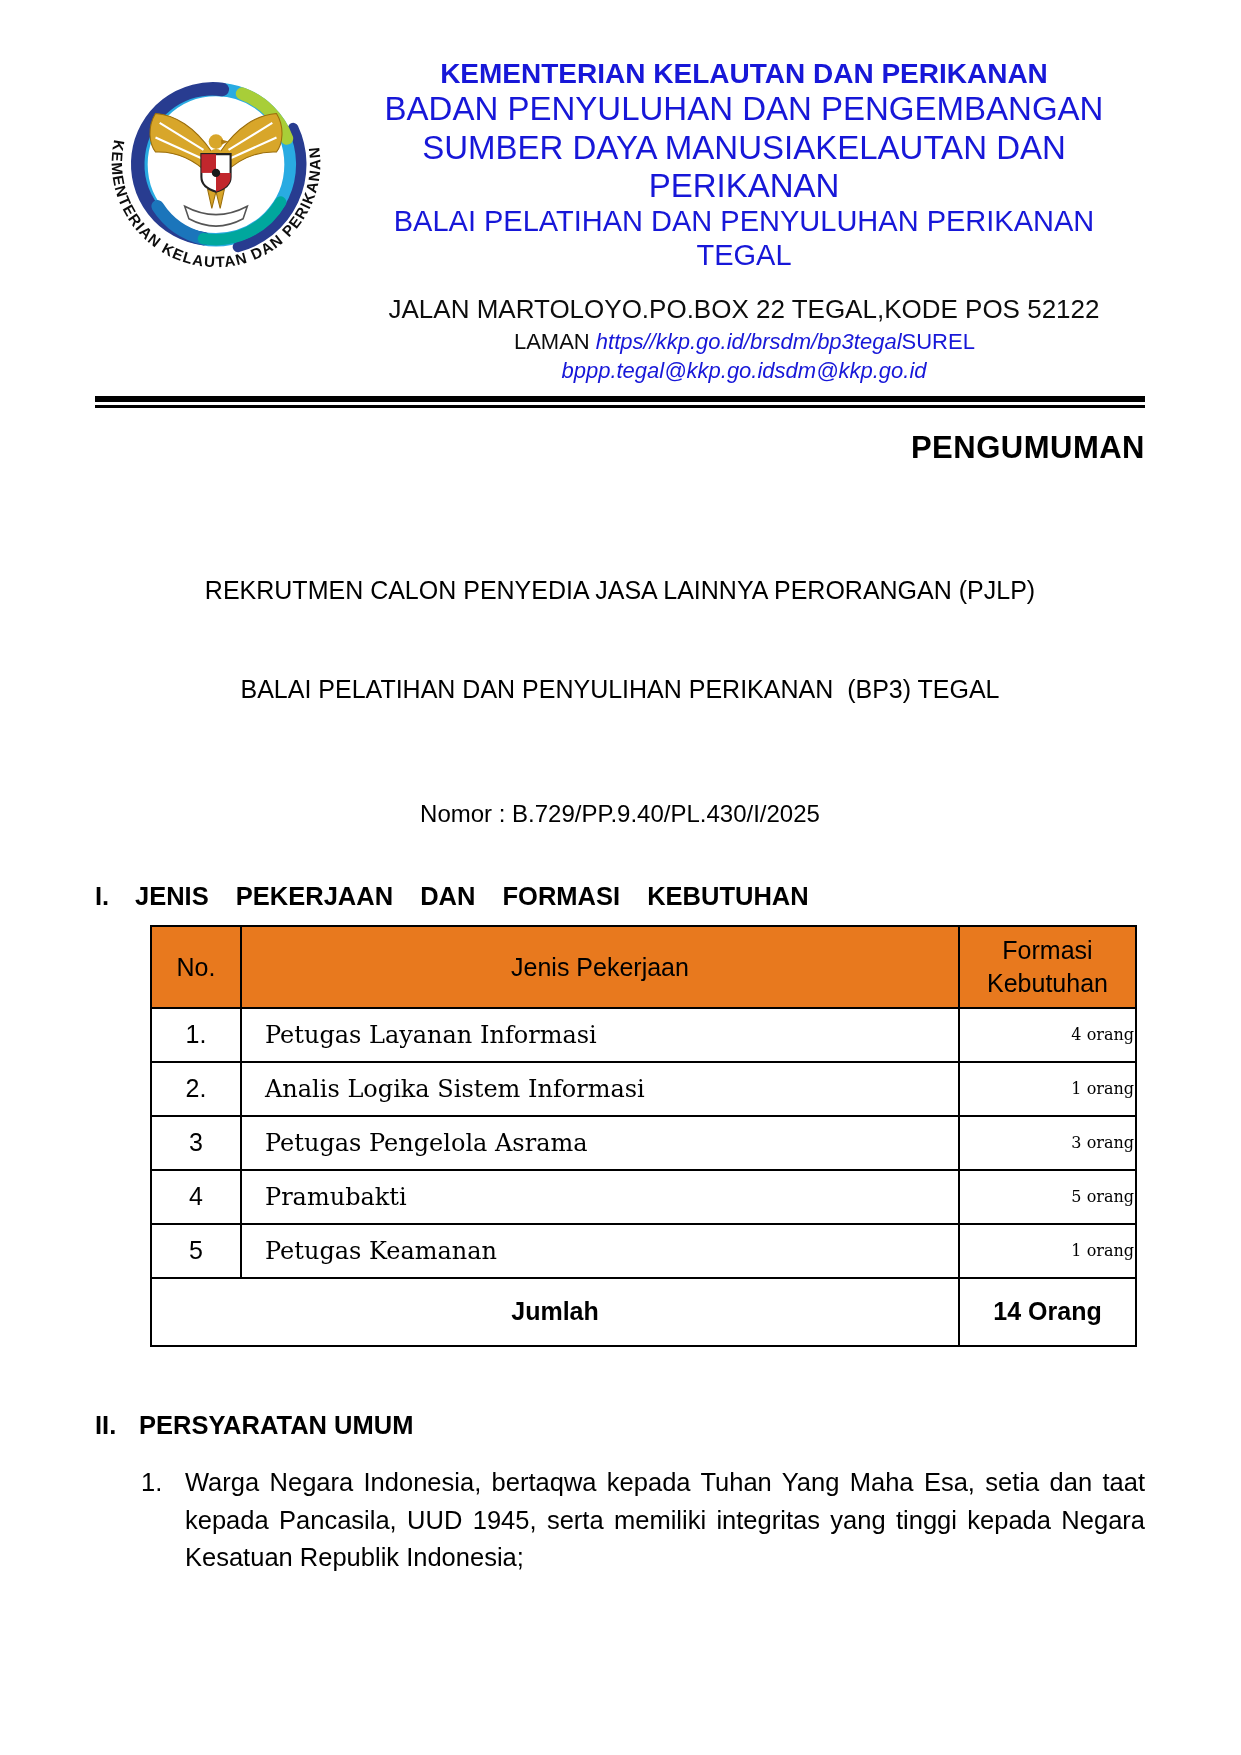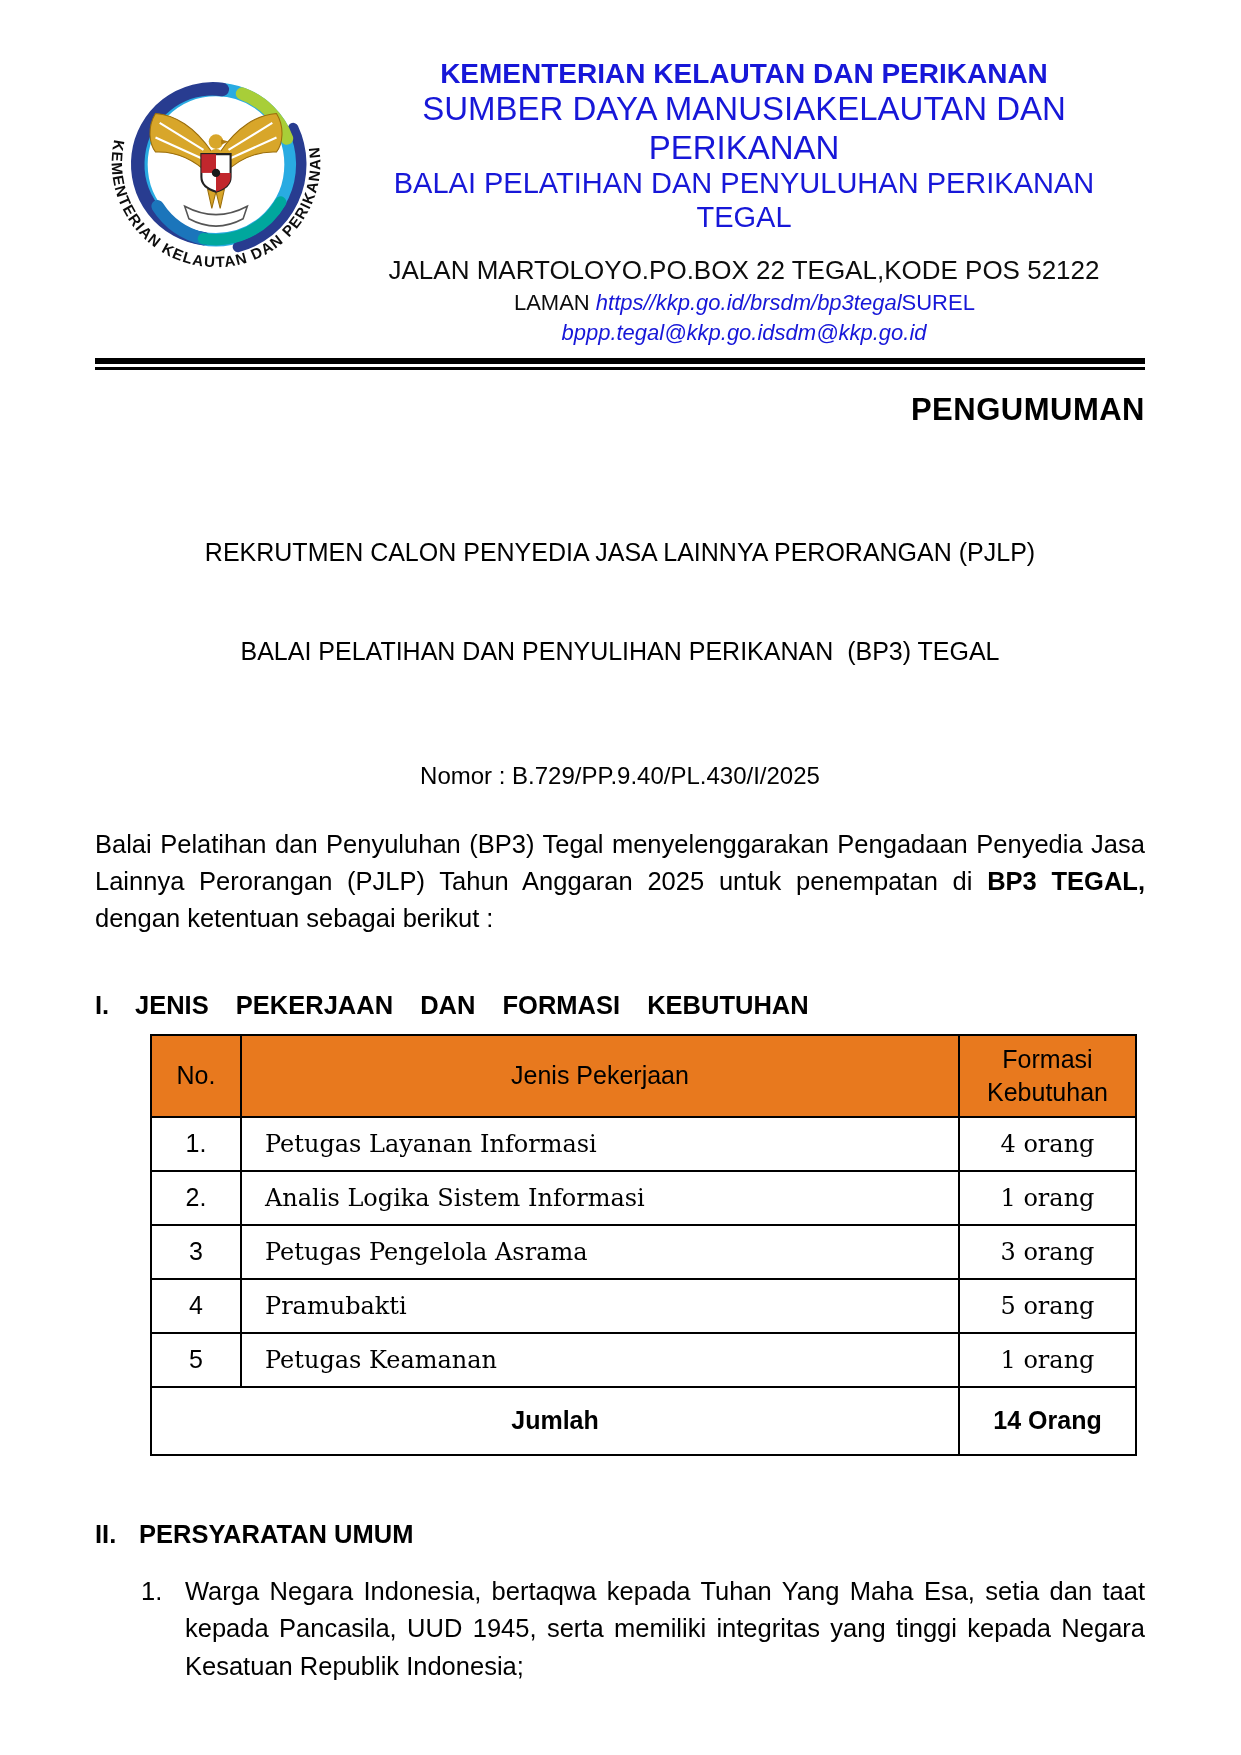--- a/index.html
+++ b/index.html
@@ -44,21 +44,21 @@
   table.formasi col.c-no{width:90px;}
   table.formasi col.c-job{width:718px;}
   table.formasi col.c-count{width:177px;}
   table.formasi th,table.formasi td{border:2px solid #000;box-sizing:border-box;}
   table.formasi thead th{
     background:var(--orange);font-weight:normal;font-size:25px;height:82px;
     line-height:1.3;padding:4px 18px;text-align:center;color:#000;
   }
   td.no{height:54px;text-align:center;font-size:25px;}
   td.job{font-family:"DejaVu Serif",serif;font-size:24px;padding-left:23px;}
-  td.count{font-family:"DejaVu Serif",serif;font-size:24px;text-align:center;}
+  td.count{font-family:"DejaVu Serif",serif;font-size:16px;text-align:right;}
   td.jlabel{height:68px;text-align:center;font-weight:bold;font-size:25px;}
   td.jvalue{text-align:center;font-weight:bold;font-size:25px;}
   
   .req-list{margin-top:24px;padding-left:46px;}
   .req{display:flex;font-size:25.5px;line-height:1.48;margin-bottom:14px;}
   .req-no{flex:0 0 44px;}
   .req-text{flex:1;text-align:justify;}
 </style>
 </head>
 <body>
@@ -100,39 +100,39 @@
           <path d="M86 146 Q116 162 146 146 L142 158 Q116 172 90 158 Z" fill="#ffffff" stroke="#555" stroke-width="1.5"></path>
         </g>
 
         <text font-family="Liberation Sans, sans-serif" font-size="14.5" font-weight="600" letter-spacing="0.5" fill="#0d0d0d">
           <textPath href="#arcText" startOffset="2" textLength="352">KEMENTERIAN KELAUTAN DAN PERIKANAN</textPath>
         </text>
       </svg>
     </div>
     <div class="lh-text">
       <div class="lh1">KEMENTERIAN KELAUTAN DAN PERIKANAN</div>
+      <div class="lh2">BADAN PENYULUHAN DAN PENGEMBANGAN</div>
       <div class="lh3">SUMBER DAYA MANUSIAKELAUTAN DAN PERIKANAN</div>
       <div class="lh4">BALAI PELATIHAN DAN PENYULUHAN PERIKANAN TEGAL</div>
       <div class="lh5">JALAN MARTOLOYO.PO.BOX 22 TEGAL,KODE POS 52122</div>
       <div class="lh7"><span>LAMAN</span> <span class="url">https//kkp.go.id/brsdm/bp3tegal</span><span class="surel">SUREL</span> <span class="email">bppp.tegal@kkp.go.idsdm@kkp.go.id</span></div>
     </div>
   </header>
 
   <div class="rule"></div>
 
   <div class="doc-title">PENGUMUMAN</div>
 
   <div class="subtitle">
     <div>REKRUTMEN CALON PENYEDIA JASA LAINNYA PERORANGAN (PJLP)</div>
     <div>BALAI PELATIHAN DAN PENYULIHAN PERIKANAN  (BP3) TEGAL</div>
   </div>
 
   <div class="nomor">Nomor : B.729/PP.9.40/PL.430/I/2025</div>
 
-  <p class="intro"><span>Balai Pelatihan dan Penyuluhan (BP3) Tegal menyelenggarakan Pengadaan Penyedia Jasa Lainnya Perorangan (PJLP) Tahun Anggaran 2025 untuk penempatan di </span><b>BP3 TEGAL,</b><span> dengan ketentuan sebagai berikut :</span></p>
 
   <div class="sec-head">
     <span class="numeral">I.</span>
     <span class="spread">JENIS PEKERJAAN DAN FORMASI KEBUTUHAN</span>
   </div>
 
   <table class="formasi">
     <colgroup>
         <col class="c-no">
         <col class="c-job">

